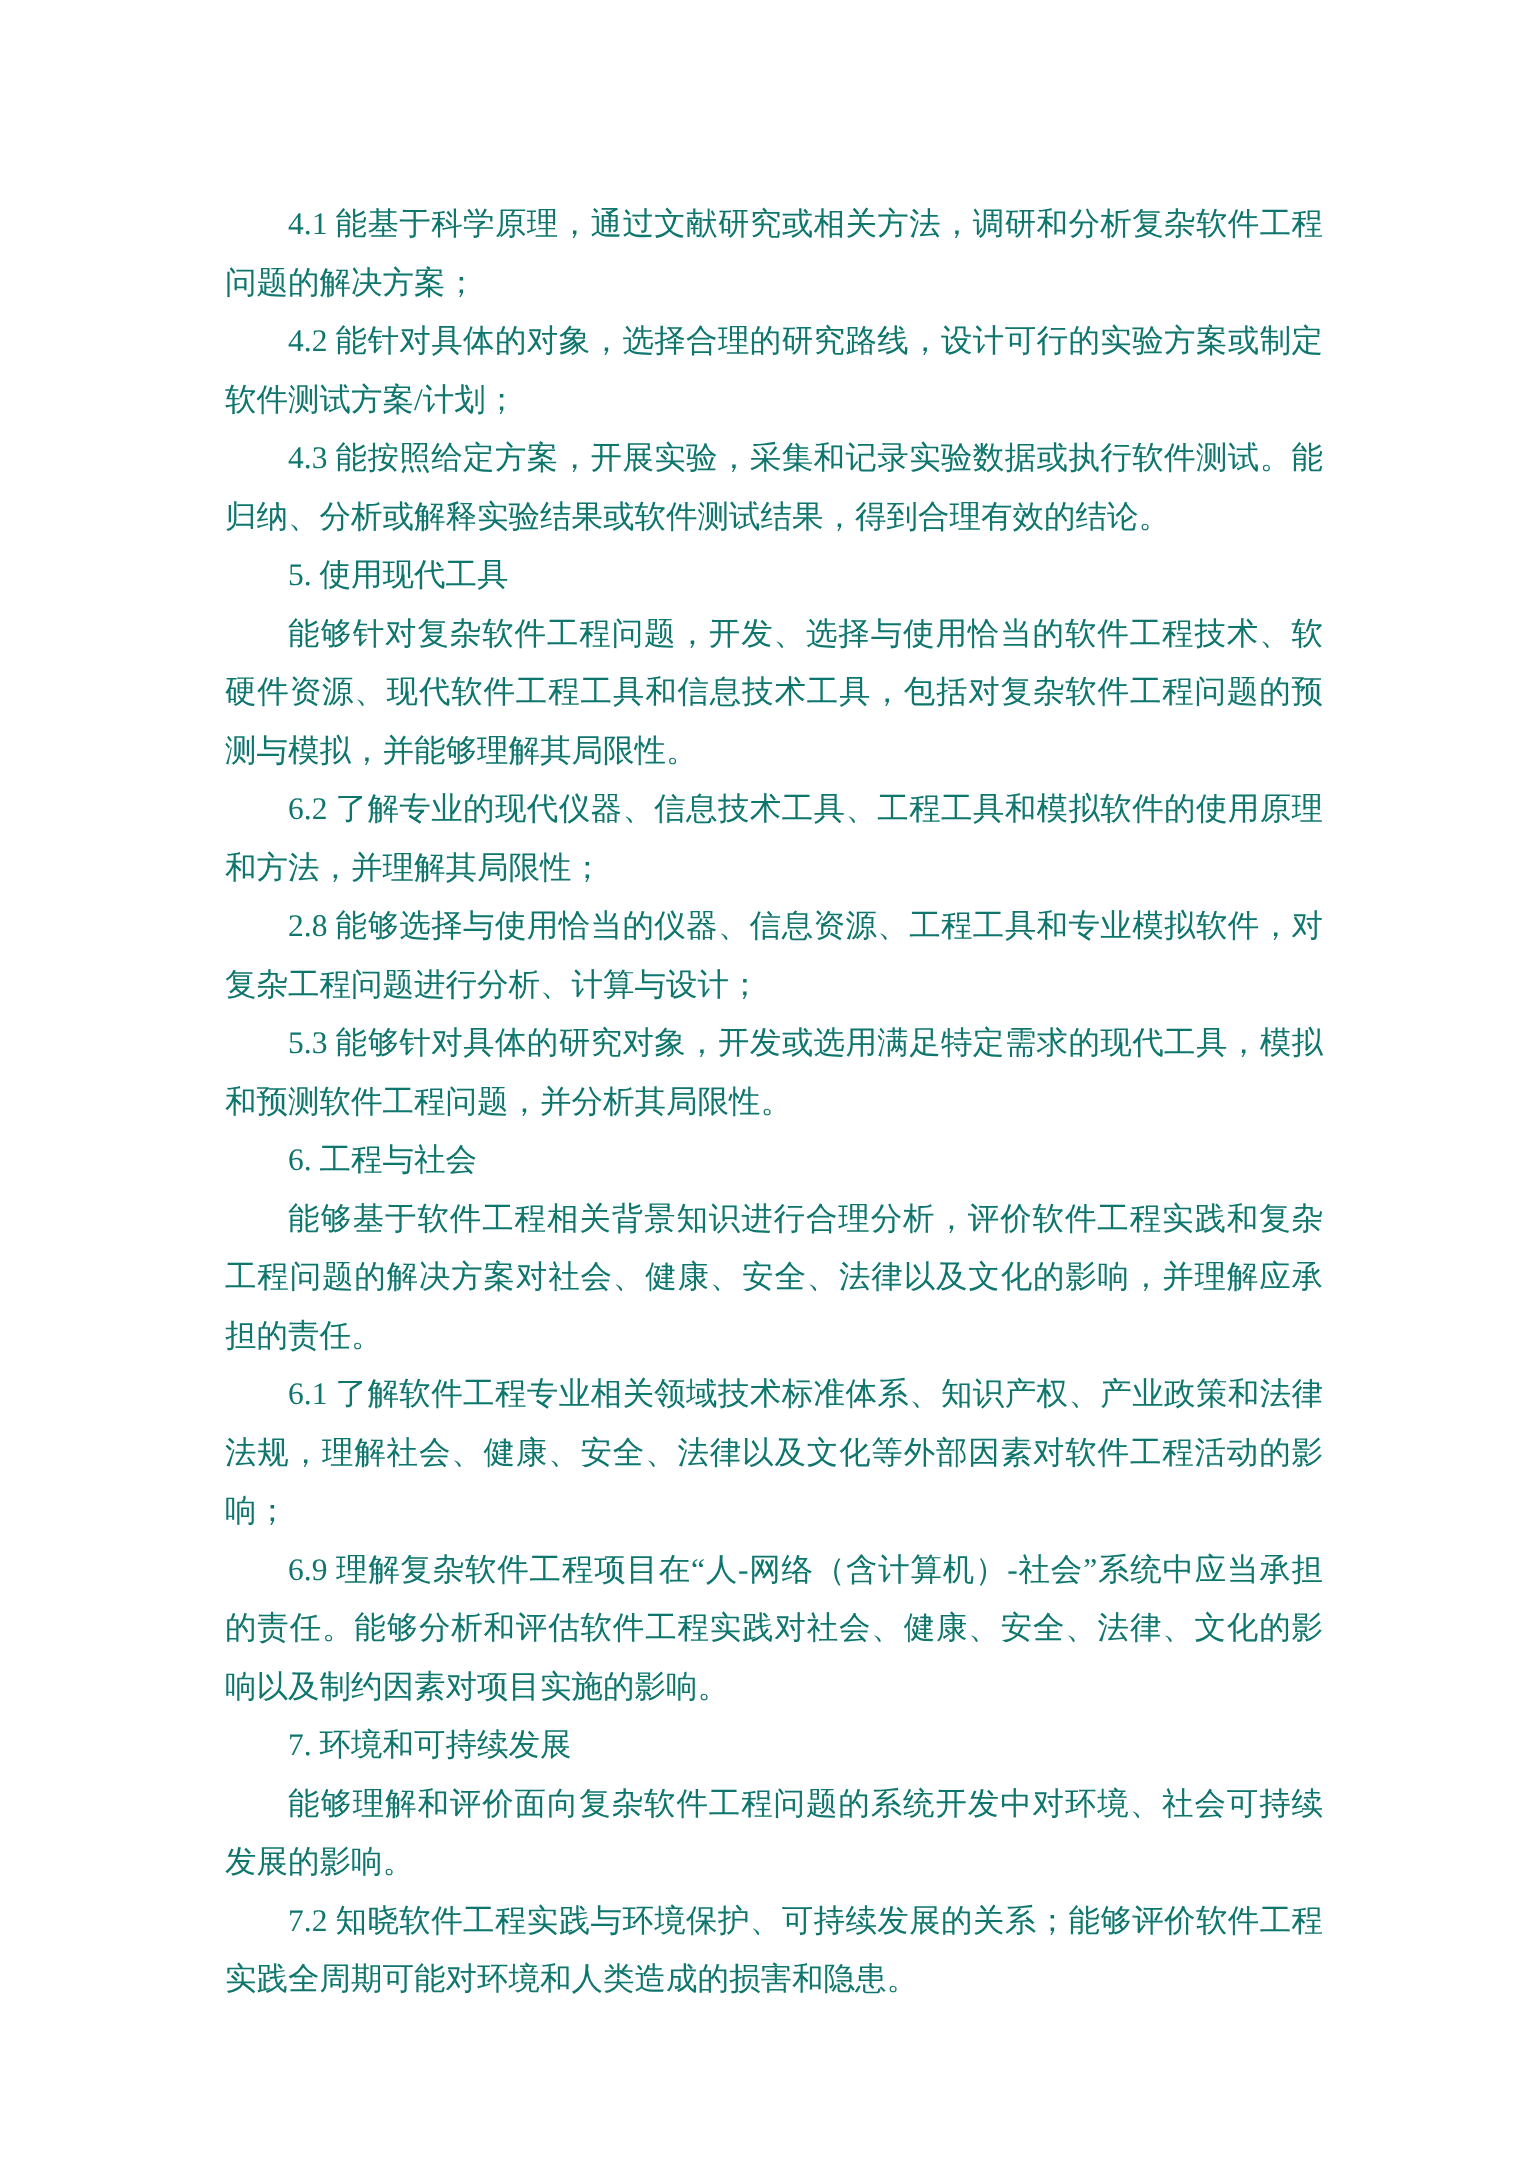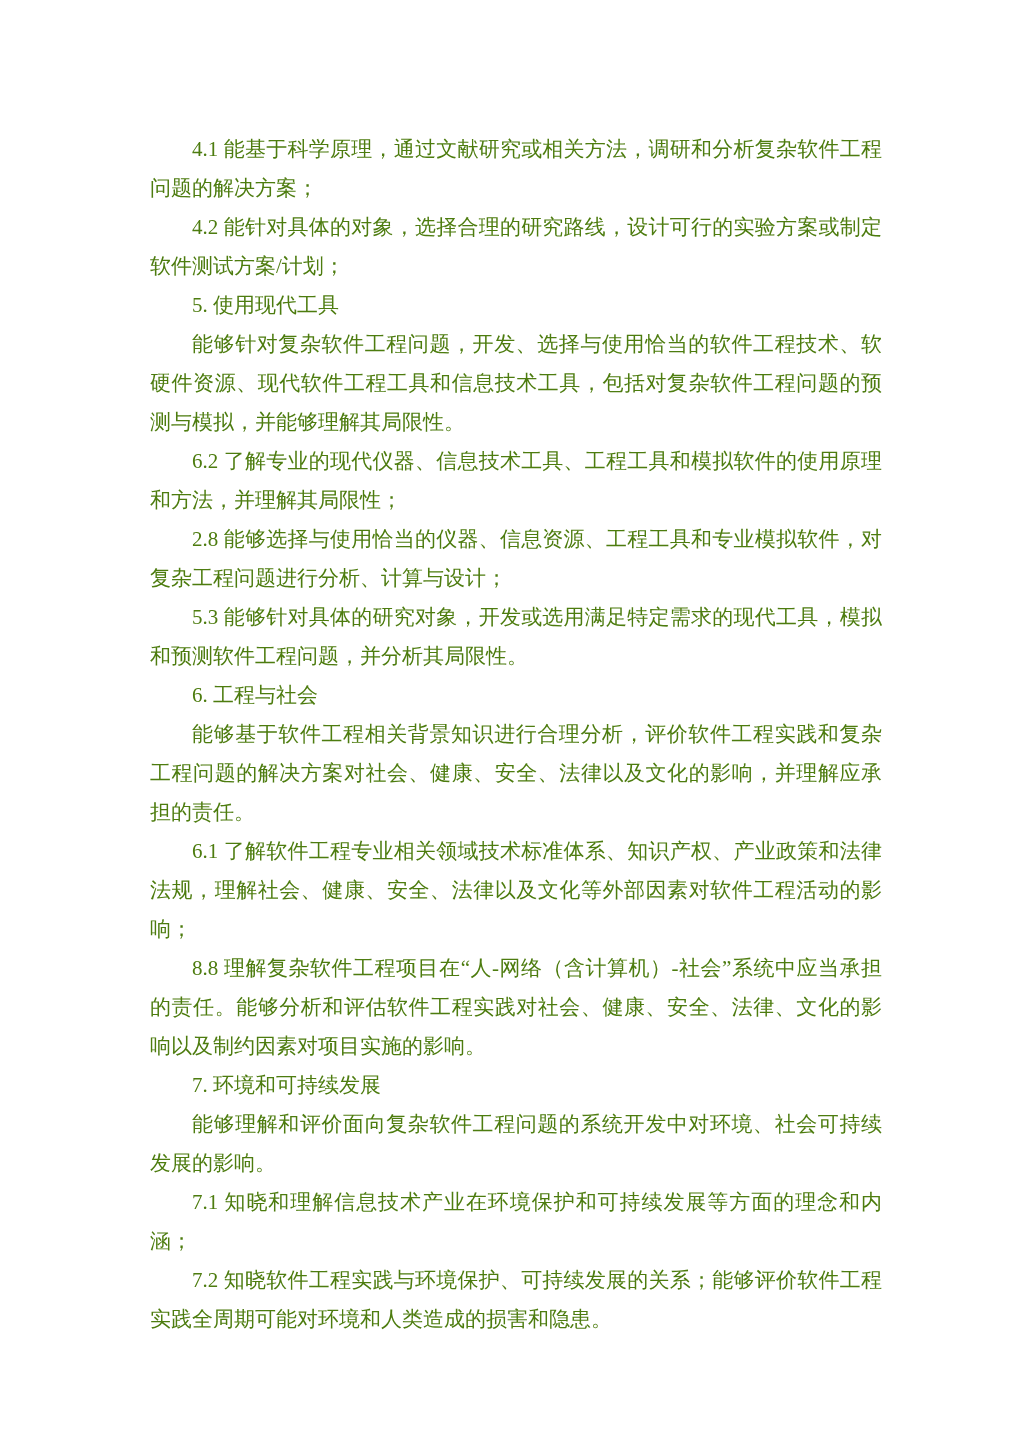--- a/index.html
+++ b/index.html
@@ -11,45 +11,45 @@
     width: 1024px;
     height: 1448px;
     position: relative;
     overflow: hidden;
   }
   .page {
     position: absolute;
     top: 130px;
     left: 150px;
     width: 732px;
-    color: #4d7c0f;
+    color: #0f766e;
     font-family: "Liberation Serif", "DejaVu Serif", serif;
     font-size: 21px;
   }
   .page p {
     margin: 0;
     padding: 0;
     line-height: 39px;
     text-align: justify;
     text-indent: 2em;
     word-break: break-all;
   }
 </style>
 </head>
 <body>
 
 <div class="page">
   <p>4.1 能基于科学原理，通过文献研究或相关方法，调研和分析复杂软件工程问题的解决方案；</p>
   <p>4.2 能针对具体的对象，选择合理的研究路线，设计可行的实验方案或制定软件测试方案/计划；</p>
+  <p>4.3 能按照给定方案，开展实验，采集和记录实验数据或执行软件测试。能归纳、分析或解释实验结果或软件测试结果，得到合理有效的结论。</p>
   <p>5. 使用现代工具</p>
   <p>能够针对复杂软件工程问题，开发、选择与使用恰当的软件工程技术、软硬件资源、现代软件工程工具和信息技术工具，包括对复杂软件工程问题的预测与模拟，并能够理解其局限性。</p>
   <p>6.2 了解专业的现代仪器、信息技术工具、工程工具和模拟软件的使用原理和方法，并理解其局限性；</p>
   <p>2.8 能够选择与使用恰当的仪器、信息资源、工程工具和专业模拟软件，对复杂工程问题进行分析、计算与设计；</p>
   <p>5.3 能够针对具体的研究对象，开发或选用满足特定需求的现代工具，模拟和预测软件工程问题，并分析其局限性。</p>
   <p>6. 工程与社会</p>
   <p>能够基于软件工程相关背景知识进行合理分析，评价软件工程实践和复杂工程问题的解决方案对社会、健康、安全、法律以及文化的影响，并理解应承担的责任。</p>
   <p>6.1 了解软件工程专业相关领域技术标准体系、知识产权、产业政策和法律法规，理解社会、健康、安全、法律以及文化等外部因素对软件工程活动的影响；</p>
-  <p>8.8 理解复杂软件工程项目在“人-网络（含计算机）-社会”系统中应当承担的责任。能够分析和评估软件工程实践对社会、健康、安全、法律、文化的影响以及制约因素对项目实施的影响。</p>
+  <p>6.9 理解复杂软件工程项目在“人-网络（含计算机）-社会”系统中应当承担的责任。能够分析和评估软件工程实践对社会、健康、安全、法律、文化的影响以及制约因素对项目实施的影响。</p>
   <p>7. 环境和可持续发展</p>
   <p>能够理解和评价面向复杂软件工程问题的系统开发中对环境、社会可持续发展的影响。</p>
-  <p>7.1 知晓和理解信息技术产业在环境保护和可持续发展等方面的理念和内涵；</p>
   <p>7.2 知晓软件工程实践与环境保护、可持续发展的关系；能够评价软件工程实践全周期可能对环境和人类造成的损害和隐患。</p>
 </div>
 
 </body></html>

